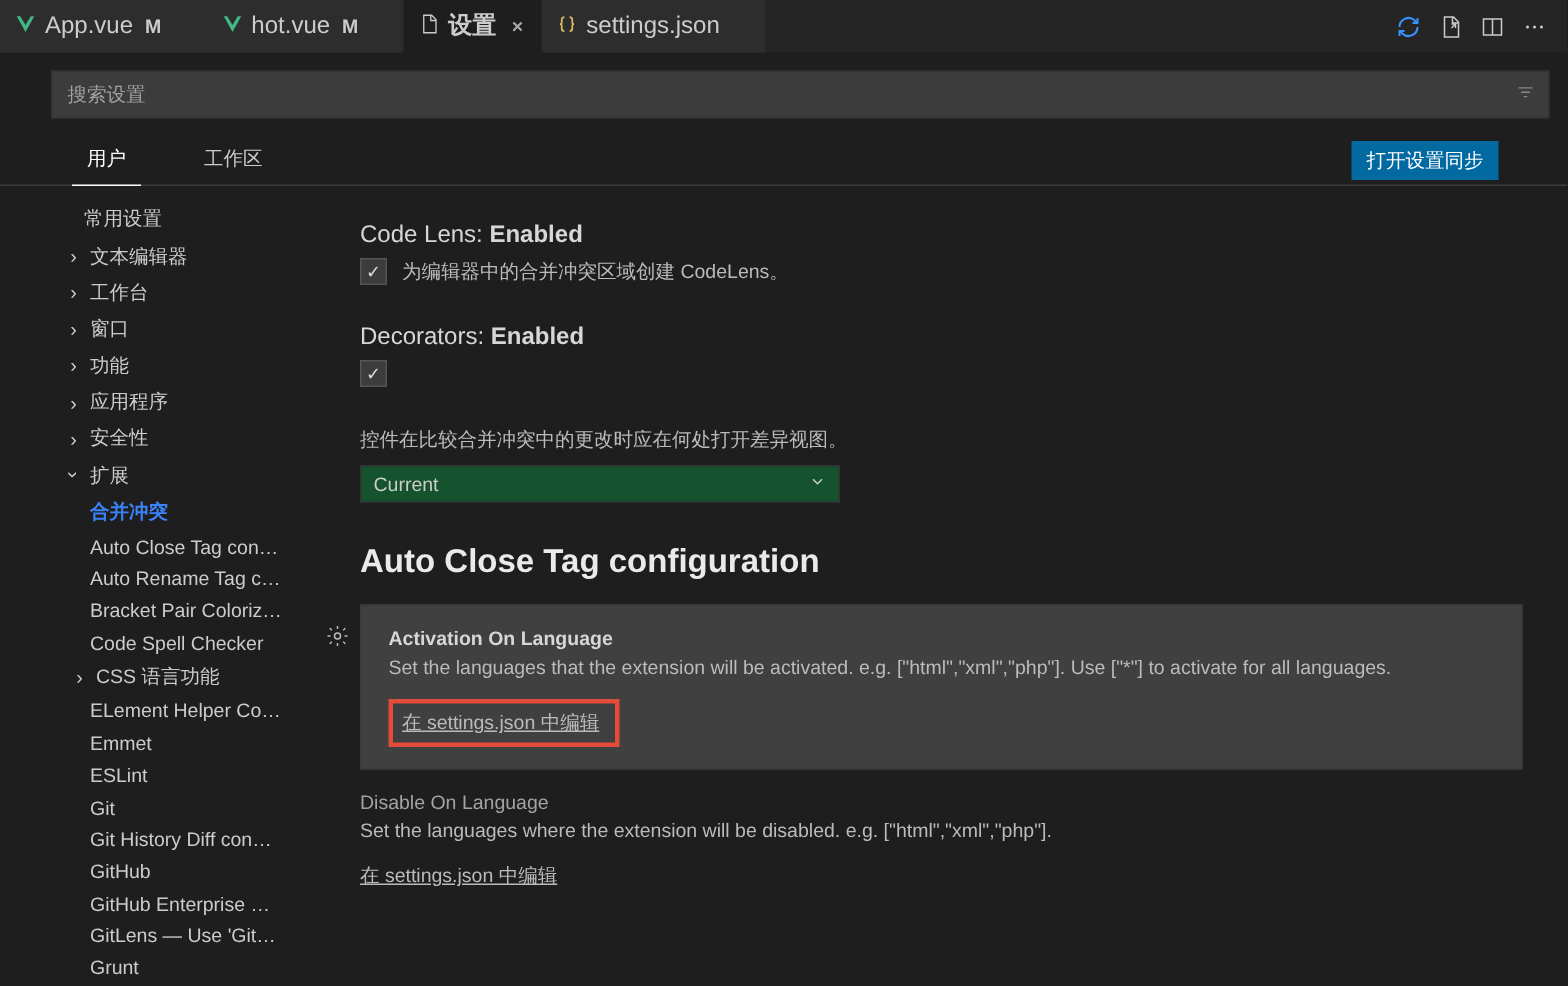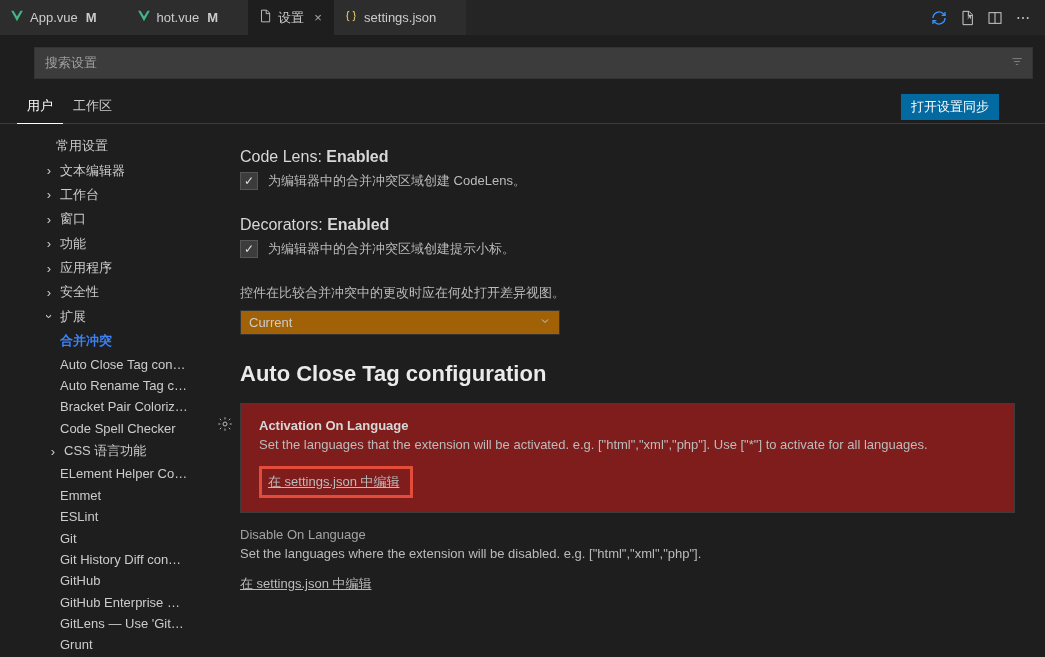--- a/index.html
+++ b/index.html
@@ -1,61 +1,61 @@
 <!DOCTYPE html>
 <html><head>
 <meta charset="utf-8">
 <style>
   * { margin: 0; padding: 0; box-sizing: border-box; font-family: "Segoe UI", "Microsoft YaHei", sans-serif; }
   body { background: #1e1e1e; color: #cccccc; font-size: 13px; width: 1045px; height: 657px; overflow: hidden; }
   
   .tabbar { display: flex; height: 35px; background: #252526; align-items: center; }
   .tab { display: flex; align-items: center; padding: 0 8px 0 10px; height: 100%; gap: 6px; background: #2d2d2d; cursor: pointer; }
-  .tab.active { background: #1e1e1e; }
-  .tab .label { color: #cccccc; font-size: 13px; }
+  .tab.active { background: #1e1e1e; font-weight: bold; }
+  .tab .label { color: #cccccc; font-size: 16px; }
   .tab .mod { color: #cccccc; margin-left: 2px; font-weight: 600; }
   .tab .close { width: 16px; text-align: center; color: #aaa; visibility: hidden; }
   .tab.active .close { visibility: visible; }
   .titlebar-right { margin-left: auto; display: flex; gap: 12px; padding-right: 14px; }
   .titlebar-right .ticon { color: #cccccc; cursor: pointer; }
   .ticon svg { display:block; }
 
   .ico-vue { color: #41b883; }
   .ico-file { color: #cccccc; }
   .ico-json { color: #dcb862; }
 
   .searchbar-wrap { padding: 12px 12px 6px 34px; }
   .searchbar { background: #3c3c3c; border: 1px solid #333; padding: 6px 10px; color: #a0a0a0; font-size: 13px; position: relative; }
   .searchbar .right-ico { position:absolute; right:8px; top:50%; transform:translateY(-50%); color:#888; }
 
-  .scope-row { display: flex; align-items: center; padding: 6px 12px 0 17px; border-bottom: 1px solid #3c3c3c; }
+  .scope-row { display: flex; align-items: center; padding: 6px 12px 0 48px; border-bottom: 1px solid #3c3c3c; gap: 32px; }
   .scope-tab { padding: 6px 10px 8px 10px; color: #ccc; cursor:pointer; }
   .scope-tab.active { border-bottom: 1px solid #fff; color:#fff; margin-bottom:-1px; }
   .sync-btn { margin-left: auto; margin-right: 34px; background:#0369a1; color:#fff; padding:4px 10px; border:none; cursor:pointer; font-size:13px;}
 
   .body { display:flex; height: calc(100% - 120px); }
   .sidebar { width: 210px; padding: 10px 0 0 18px; overflow:hidden; }
   .side-item { display:flex; align-items:center; gap:4px; padding: 3.2px 6px; color:#ccc; font-size:13px; cursor:pointer; white-space:nowrap; overflow:hidden; text-overflow:ellipsis;}
   .side-item.child { padding-left: 42px; }
   .side-item.selected { color:#3b82f6; font-weight:600; }
   .side-chevron { width:14px; display:inline-flex; justify-content:center; color:#ccc; }
   .side-item.top { padding-left: 24px;}
   .side-item.top.nochev { padding-left: 38px;}
   
   .content { flex:1; padding: 10px 30px 30px 10px; overflow:auto; position:relative;}
   .sett-group { margin: 14px 0 26px 20px; }
   .sett-title { color:#d7d7d7; font-size:16px; margin-bottom:6px; }
   .sett-title b { font-weight:600; }
   .check-row { display:flex; align-items:center; gap:10px; color:#bbb; }
   .checkbox { width:18px; height:18px; background:#3c3c3c; border:1px solid #555; display:flex; align-items:center; justify-content:center; color:#ddd; font-size:12px; cursor:pointer;}
   .desc-line { color:#bbb; margin-bottom:8px;}
-  .select { background:#a16207; border:1px solid #333; padding:4px 8px; width:320px; display:flex; justify-content:space-between; align-items:center; cursor:pointer;}
+  .select { background:#14532d; border:1px solid #333; padding:4px 8px; width:320px; display:flex; justify-content:space-between; align-items:center; cursor:pointer;}
 
   .section-h { font-size:22px; font-weight:600; color:#eaeaea; margin: 10px 0 16px 20px;}
-  .card { border:1px solid #3c3c3c; background:#7f1d1d; padding: 14px 18px; margin-left:0; position:relative;}
+  .card { border:1px solid #3c3c3c; background:#404040; padding: 14px 18px; margin-left:0; position:relative;}
   .card .gear { position:absolute; left:-24px; top:12px; color:#bbb; cursor:pointer;}
   .link { color:#bbb; text-decoration: underline; cursor:pointer;}
   .redbox { border:3px solid #e34b3b; padding:4px 10px 4px 6px; display:inline-block; }
   .cardwrap { margin-left:20px; }
   .card .title { font-weight:600; color:#d7d7d7; margin-bottom:4px;}
   .card .body-text { color:#bbb; margin-bottom:14px;}
   .plain-group { margin-left:20px; padding: 14px 0;}
 </style>
 </head>
 <body>
@@ -233,21 +233,20 @@
       <div class="check-row">
         <div class="checkbox">✓</div>
         <span>为编辑器中的合并冲突区域创建 CodeLens。</span>
       </div>
     </div>
 
     <div class="sett-group">
       <div class="sett-title"><span>Decorators:</span><b> Enabled</b></div>
       <div class="check-row">
         <div class="checkbox">✓</div>
-        <span>为编辑器中的合并冲突区域创建提示小标。</span>
       </div>
     </div>
 
     <div class="sett-group">
       <div class="desc-line">控件在比较合并冲突中的更改时应在何处打开差异视图。</div>
       <div class="select">
         <span>Current</span>
         <span><svg width="12" height="12" viewBox="0 0 24 24" fill="none" stroke="currentColor" stroke-width="2">
               <path d="M6 9l6 6 6-6"></path>
             </svg></span>

